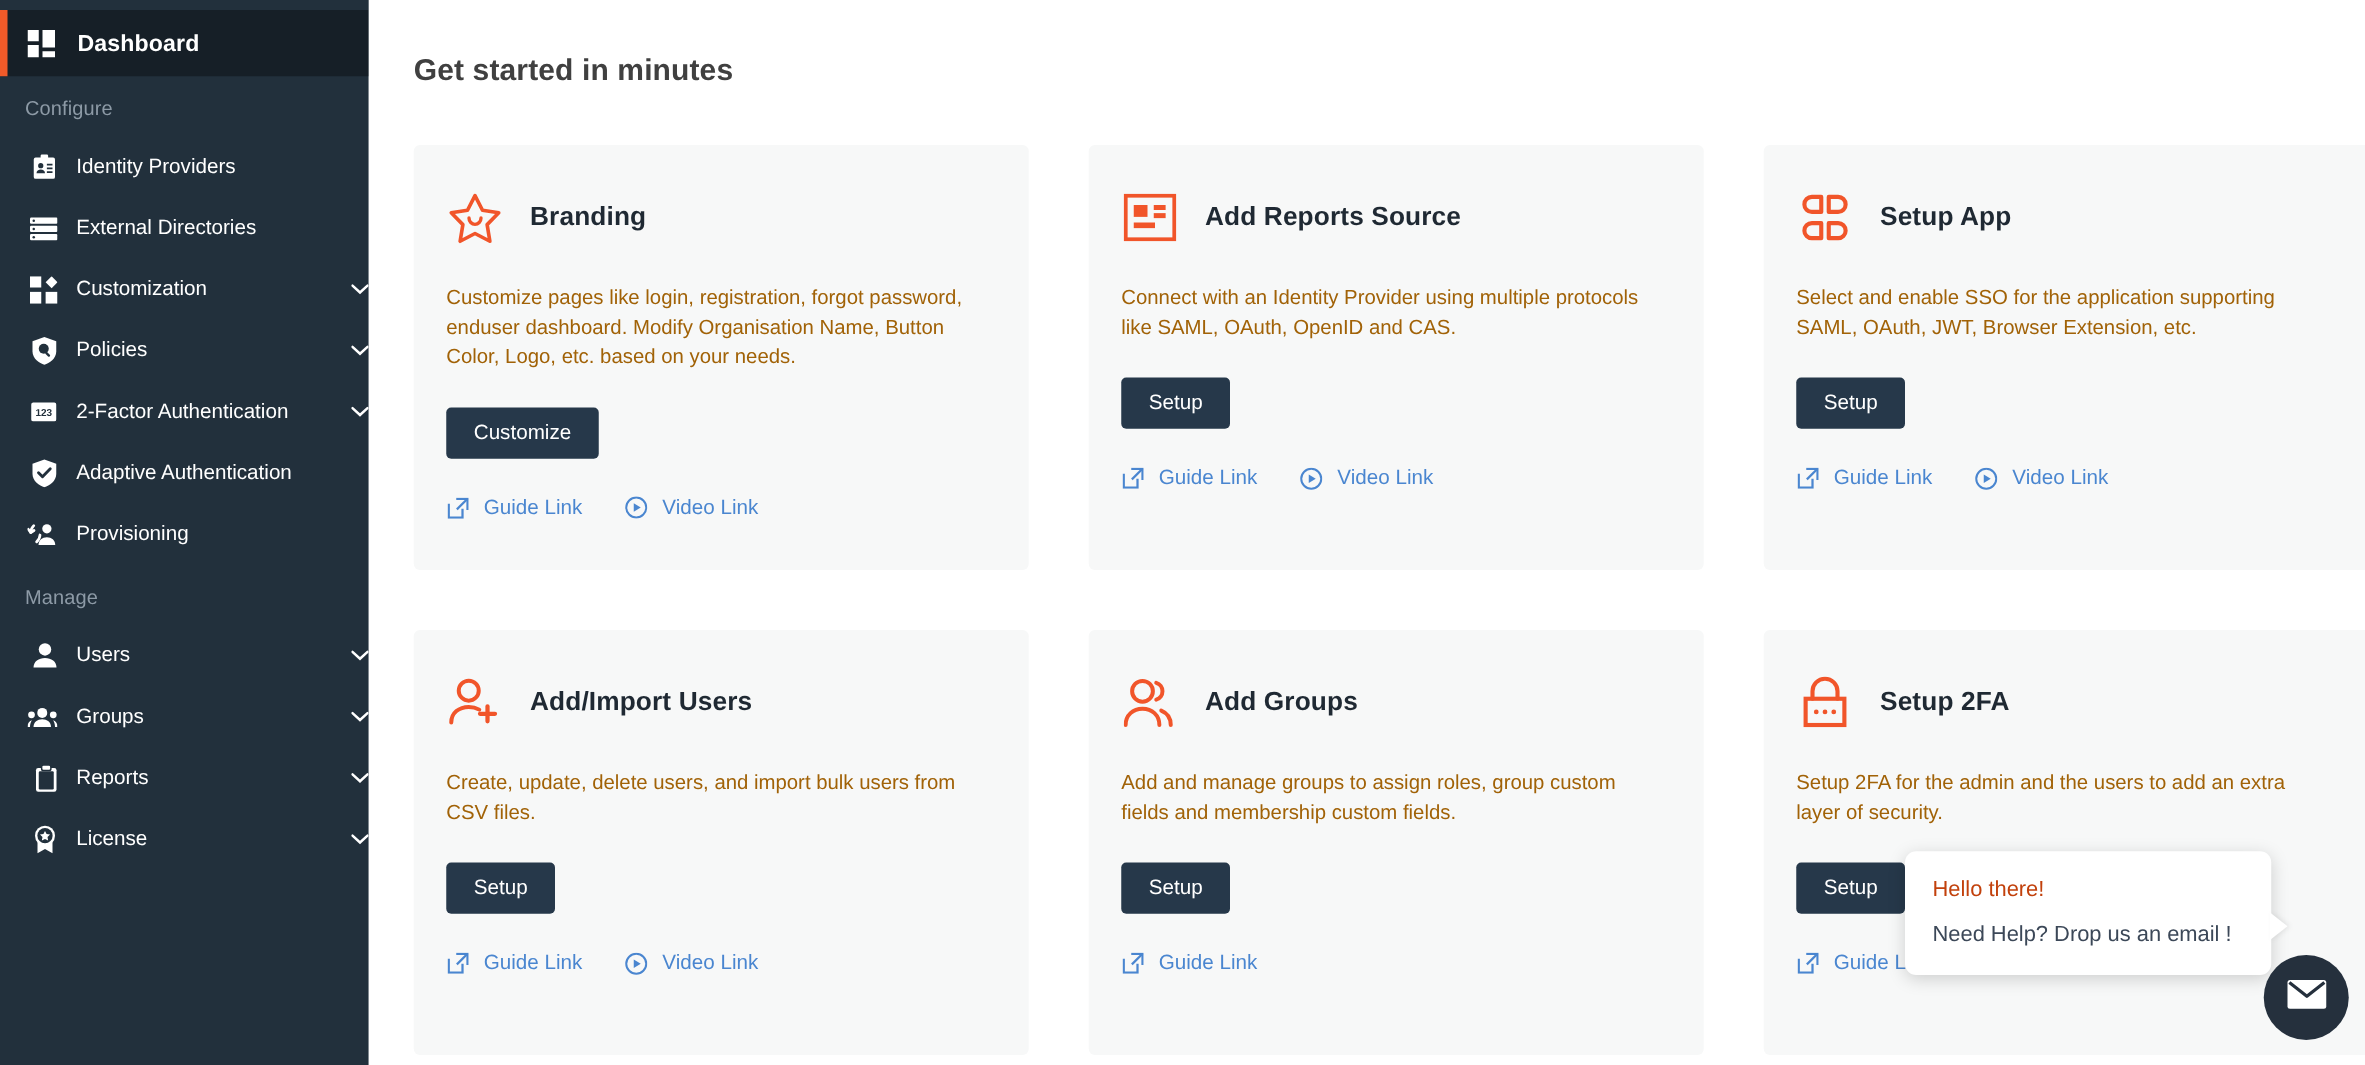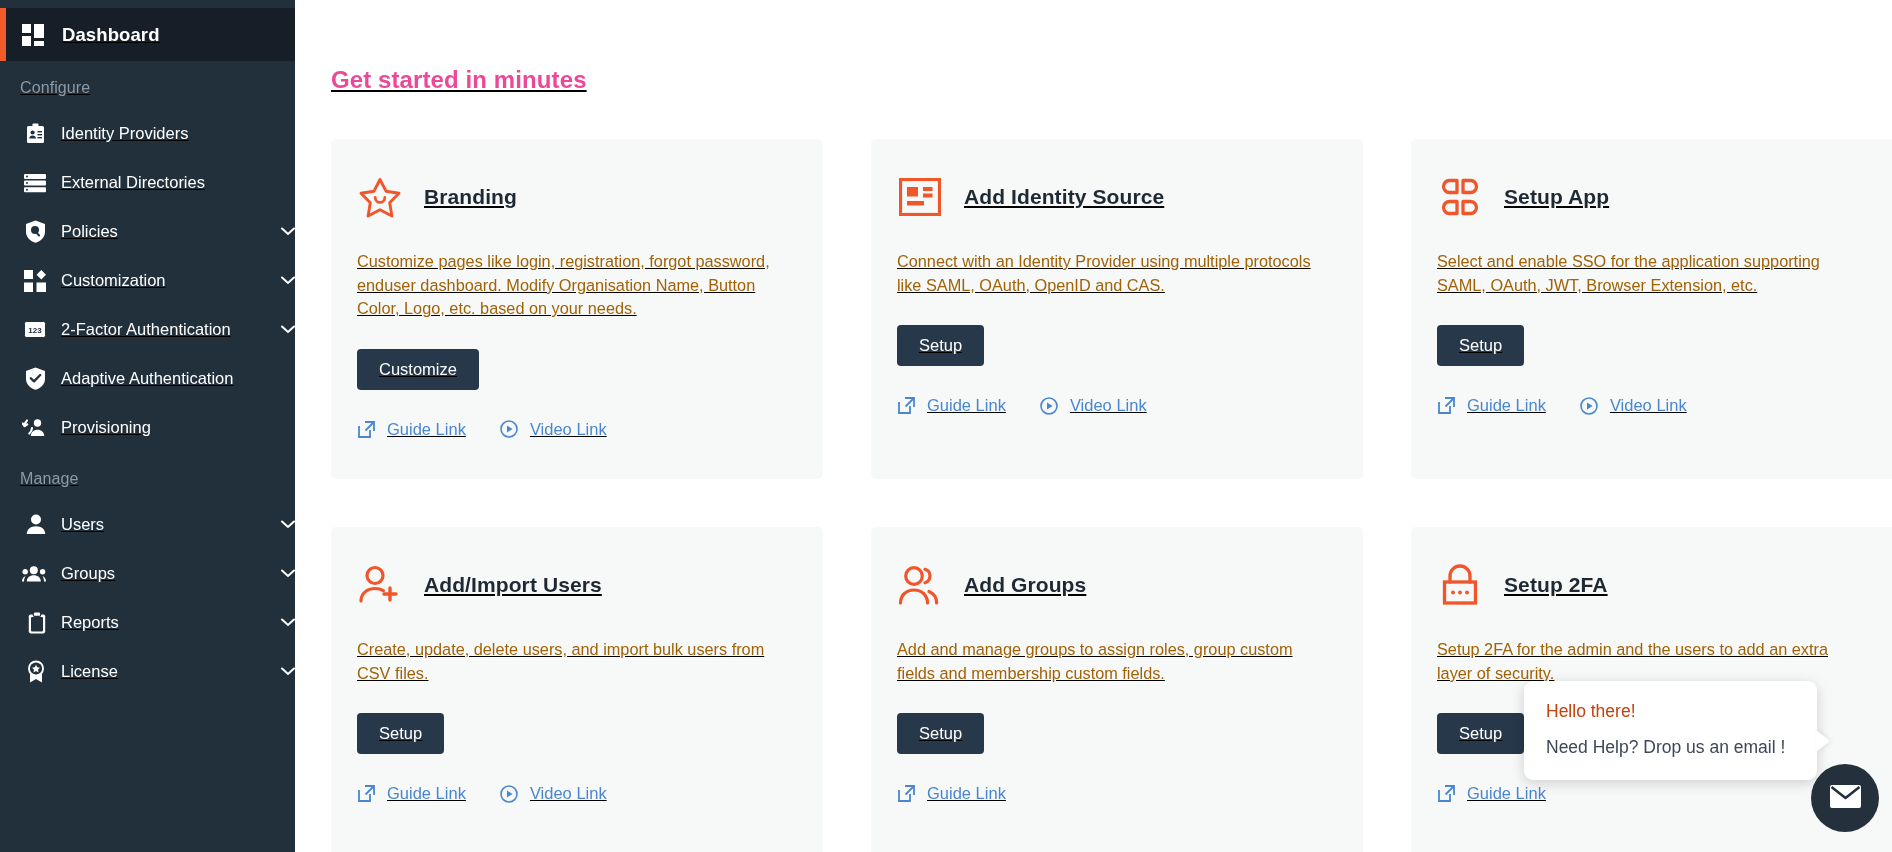--- a/index.html
+++ b/index.html
@@ -2,21 +2,21 @@
 <html><head>
 <meta charset="utf-8">
 <style>
   * { box-sizing: border-box; margin: 0; padding: 0; }
   html, body {
     width: 1892px; height: 852px;
     overflow: hidden;
     font-family: "Liberation Sans", sans-serif;
     background: #ffffff;
   }
-  .app { display: flex; width: 1892px; height: 852px; position: relative; text-decoration: underline; }
+  .app { display: flex; width: 1892px; height: 852px; position: relative; }
 
   
   .sidebar {
     width: 295px; min-width: 295px; height: 852px;
     background: #22303c;
     color: #ffffff;
     position: relative;
     overflow: hidden;
   }
   .sb-top-strip { height: 8px; background: #22303c; }
@@ -64,22 +64,22 @@
   
   .main {
     flex: 1; height: 852px;
     background: #ffffff;
     overflow: hidden;
     position: relative;
   }
   .page-title {
     font-size: 24px;
     font-weight: bold;
-    color: #ec4899;
-    padding: 66px 0 0 36px;
+    color: #404040;
+    padding: 43px 0 0 36px;
     letter-spacing: .1px;
   }
 
   .card-grid {
     display: grid;
     grid-template-columns: repeat(3, 492px);
     column-gap: 39px;
     row-gap: 31px;
     padding: 45px 0 0 36px;
     gap: 48px;
@@ -207,44 +207,44 @@
           <circle cx="3" cy="10.1" r="1" fill="#22303c"></circle>
           <circle cx="3" cy="16.7" r="1" fill="#22303c"></circle>
         </svg>
       </span>
       <span class="sb-txt">External Directories</span>
     </div>
 
 
     <div class="sb-item">
       <span class="sb-ico">
-        <svg width="21" height="23" viewBox="0 0 21 23">
-          <path d="M10.5 0.5 20 4v8c0 6-5.5 9.5-9.5 10.8C6.5 21.5 1 18 1 12V4z" fill="#fff"></path>
-          <circle cx="10" cy="10" r="4" fill="#22303c"></circle>
-          <rect x="12.2" y="12.2" width="4.6" height="1.9" rx=".9" fill="#22303c" transform="rotate(45 12.2 12.2)"></rect>
-        </svg>
-      </span>
-      <span class="sb-txt">Policies</span>
-      <span class="sb-chev">
-        <svg width="14" height="9" viewBox="0 0 14 9">
-            <path d="M1 1.5 7 7 13 1.5" stroke="#ffffff" stroke-width="2" fill="none" stroke-linecap="round"></path>
-          </svg>
-      </span>
-    </div>
-
-    <div class="sb-item">
-      <span class="sb-ico">
         <svg width="22" height="22" viewBox="0 0 22 22">
           <rect x="0" y="0" width="9" height="9" fill="#fff"></rect>
           <rect x="0" y="12.5" width="9" height="9.5" fill="#fff"></rect>
           <rect x="12.5" y="12.5" width="9.5" height="9.5" fill="#fff"></rect>
           <path d="M17.3 0 22 4.8l-4.7 4.8-4.8-4.8z" fill="#fff"></path>
         </svg>
       </span>
       <span class="sb-txt">Customization</span>
+      <span class="sb-chev">
+        <svg width="14" height="9" viewBox="0 0 14 9">
+            <path d="M1 1.5 7 7 13 1.5" stroke="#ffffff" stroke-width="2" fill="none" stroke-linecap="round"></path>
+          </svg>
+      </span>
+    </div>
+
+    <div class="sb-item">
+      <span class="sb-ico">
+        <svg width="21" height="23" viewBox="0 0 21 23">
+          <path d="M10.5 0.5 20 4v8c0 6-5.5 9.5-9.5 10.8C6.5 21.5 1 18 1 12V4z" fill="#fff"></path>
+          <circle cx="10" cy="10" r="4" fill="#22303c"></circle>
+          <rect x="12.2" y="12.2" width="4.6" height="1.9" rx=".9" fill="#22303c" transform="rotate(45 12.2 12.2)"></rect>
+        </svg>
+      </span>
+      <span class="sb-txt">Policies</span>
       <span class="sb-chev">
         <svg width="14" height="9" viewBox="0 0 14 9">
             <path d="M1 1.5 7 7 13 1.5" stroke="#ffffff" stroke-width="2" fill="none" stroke-linecap="round"></path>
           </svg>
       </span>
     </div>
 
     <div class="sb-item">
       <span class="sb-ico">
         <svg width="22" height="17" viewBox="0 0 22 17">
@@ -397,21 +397,21 @@
         <div class="card-head">
           <span class="card-icon">
             <svg width="42" height="38" viewBox="0 0 42 38">
               <rect x="1.5" y="1.5" width="39" height="35" fill="none" stroke="#f1552a" stroke-width="3.2"></rect>
               <rect x="8" y="9" width="11" height="9.5" fill="#f1552a"></rect>
               <rect x="8" y="23" width="17" height="4.5" fill="#f1552a"></rect>
               <rect x="24" y="9" width="9.5" height="4" fill="#f1552a"></rect>
               <rect x="24" y="15.5" width="9.5" height="4" fill="#f1552a"></rect>
             </svg>
           </span>
-          <span class="card-title">Add Identity Source</span>
+          <span class="card-title">Add Reports Source</span>
         </div>
         <p class="card-desc">Connect with an Identity Provider using multiple protocols like SAML, OAuth, OpenID and CAS.</p>
         <button class="card-btn">Setup</button>
         <div class="card-links">
           <a class="card-link">
             <span class="lk-ico">
               <svg width="17" height="17" viewBox="0 0 17 17">
                 <path d="M1 5v11h11V9" fill="none" stroke="#4a86d0" stroke-width="1.8"></path>
                 <path d="M7 1h9v9" fill="none" stroke="#4a86d0" stroke-width="1.8"></path>
                 <path d="M16 1 7.5 9.5" stroke="#4a86d0" stroke-width="1.8"></path>

